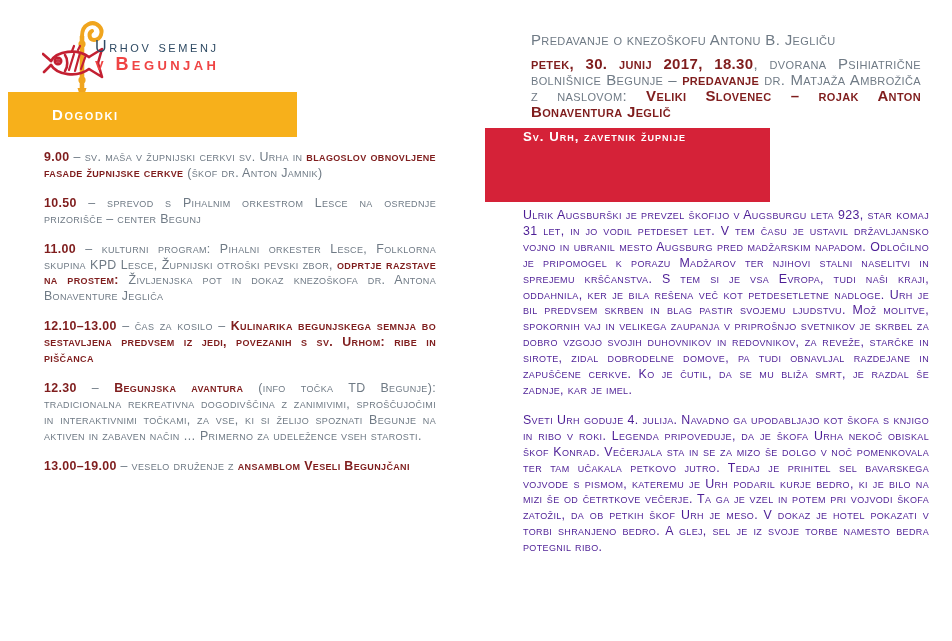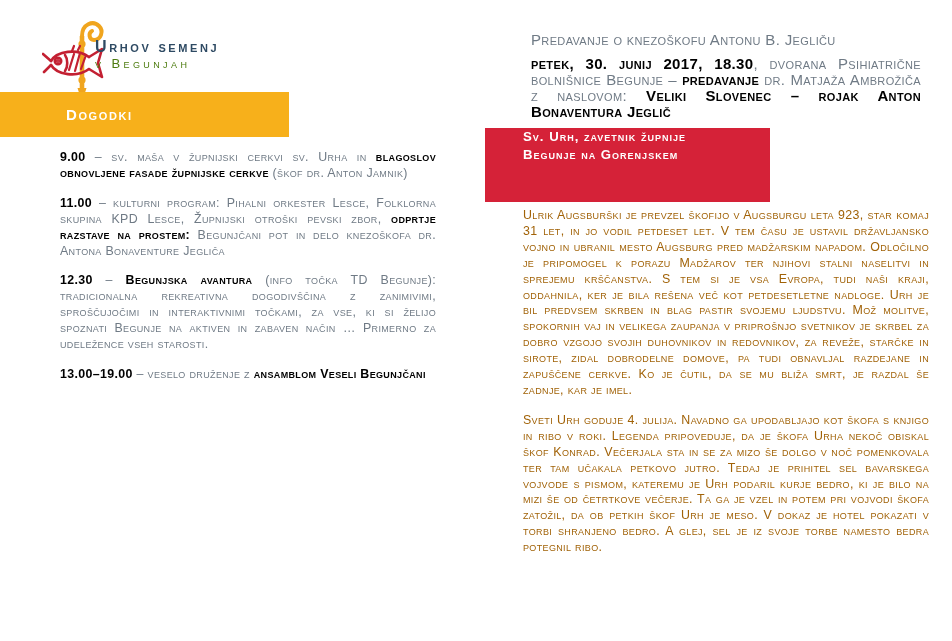--- a/index.html
+++ b/index.html
@@ -7,39 +7,39 @@
     width:952px;height:641px;position:relative;overflow:hidden;
     background:#ffffff;
     font-family:"Liberation Sans",sans-serif;
     -webkit-font-smoothing:antialiased;
   }
   .sc{font-variant:small-caps;font-variant-caps:small-caps;}
 
   
   .logo{position:absolute;left:42px;top:12px;width:66px;height:92px;}
   .brand{position:absolute;left:95px;top:38px;color:#2e4a63;}
-  .brand-title{font-weight:bold;font-size:16px;letter-spacing:2.6px;line-height:18px;}
-  .brand-sub{font-size:13px;letter-spacing:3.4px;line-height:16px;color:#4d7c0f;}
+  .brand-title{font-weight:normal;font-size:16px;letter-spacing:2.6px;line-height:18px;}
+  .brand-sub{font-size:18px;letter-spacing:3.4px;line-height:16px;color:#ef4444;font-weight:bold;}
 
   
   .dogodki-bar{
-    position:absolute;left:0;top:92px;width:289px;height:45px;
+    position:absolute;left:8px;top:92px;width:289px;height:45px;
     background:#f7b01b;color:#ffffff;
-    display:flex;align-items:center;box-sizing:border-box;padding-left:66px;
+    display:flex;align-items:center;box-sizing:border-box;padding-left:44px;
     font-weight:bold;font-size:15px;letter-spacing:1.6px;
   }
 
   
   .events{position:absolute;left:44px;top:150px;width:392px;}
   .event{
-    margin:0 0 14px 16px;text-align:justify;
+    margin:0 0 14px 0;text-align:justify;
     font-size:12.4px;line-height:15.9px;letter-spacing:0.35px;
     color:#6f7a85;
   }
-  .bseg{font-weight:bold;color:#000000;}
+  .bseg{font-weight:bold;color:#7f1d1d;}
 
   
   .intro{position:absolute;left:523px;top:24px;width:406px;}
   .intro p{
     margin:8px;text-align:justify;
     font-size:15px;line-height:15.9px;letter-spacing:0.35px;
     color:#6f7a85;
   }
   .intro p.first{text-align:left;}
 
@@ -47,21 +47,21 @@
     position:absolute;left:485px;top:128px;width:285px;height:74px;
     background:#d52238;color:#ffffff;box-sizing:border-box;
     padding:0 0 0 38px;
     font-weight:bold;font-size:13.2px;line-height:17.5px;letter-spacing:1px;
   }
 
   .article{position:absolute;left:523px;top:208px;width:406px;}
   .article p{
     margin:0 0 14px 0;text-align:justify;
     font-size:12.4px;line-height:15.9px;letter-spacing:0.35px;
-    color:#a16207;
+    color:#4c1d95;
   }
 </style>
 </head>
 <body>
 
 <svg class="logo" viewBox="0 0 66 92" xmlns="http://www.w3.org/2000/svg">
 
   <g fill="none" stroke="#f0a51e">
     <line x1="40" y1="24" x2="40" y2="78" stroke-width="4.6"></line>
     <path d="M40 24 C40 12 51 8 57 14 C62 19 59 28 52 28 C47 28 46 21 50 19" stroke-width="4" stroke-linecap="round"></path>
@@ -94,31 +94,32 @@
   <div class="brand-title sc">Urhov semenj</div>
   <div class="brand-sub sc">v Begunjah</div>
 </div>
 
 <div class="dogodki-bar">
   <span class="sc">Dogodki</span>
 </div>
 
 <div class="events sc" id="events">
     <p class="event"><span class="bseg">9.00</span><span> – sv. maša v župnijski cerkvi sv. Urha in </span><span class="bseg">blagoslov obnovljene fasade župnijske cerkve</span><span> (škof dr. Anton Jamnik)</span></p>
-    <p class="event"><span class="bseg">11.00</span><span> – kulturni program: Pihalni orkester Lesce, Folklorna skupina KPD Lesce, Župnijski otroški pevski zbor, </span><span class="bseg">odprtje razstave na prostem:</span><span> Begunjčani pot in delo knezoškofa dr. Antona Bonaventure Jegliča</span></p>
+    <p class="event"><span class="bseg">10.50</span><span> – sprevod s Pihalnim orkestrom Lesce na osrednje prizorišče – center Begunj</span></p>
+    <p class="event"><span class="bseg">11.00</span><span> – kulturni program: Pihalni orkester Lesce, Folklorna skupina KPD Lesce, Župnijski otroški pevski zbor, </span><span class="bseg">odprtje razstave na prostem:</span><span> Življenjska pot in dokaz knezoškofa dr. Antona Bonaventure Jegliča</span></p>
+    <p class="event"><span class="bseg">12.10–13.00</span><span> – čas za kosilo – </span><span class="bseg">Kulinarika begunjskega semnja bo sestavljena predvsem iz jedi, povezanih s sv. Urhom: ribe in piščanca</span></p>
     <p class="event"><span class="bseg">12.30</span><span> – </span><span class="bseg">Begunjska avantura</span><span> (info točka TD Begunje): tradicionalna rekreativna dogodivščina z zanimivimi, sproščujočimi in interaktivnimi točkami, za vse, ki si želijo spoznati Begunje na aktiven in zabaven način … Primerno za udeležence vseh starosti.</span></p>
     <p class="event"><span class="bseg">13.00–19.00</span><span> – veselo druženje z </span><span class="bseg">ansamblom Veseli Begunjčani</span></p>
   </div>
 
 <div class="intro sc">
   <p class="first">Predavanje o knezoškofu Antonu B. Jegliču</p>
   <p><span class="bseg">petek, 30. junij 2017, 18.30</span><span>, dvorana Psihiatrične bolnišnice Begunje – </span><span class="bseg">predavanje</span><span> dr. Matjaža Ambrožiča z naslovom: </span><span class="bseg">Veliki Slovenec – rojak Anton Bonaventura Jeglič</span></p>
 </div>
 
 <div class="red-banner sc">
   <div>Sv. Urh, zavetnik župnije</div>
-  <div>Begunje na Gorenjskem</div>
 </div>
 
 <div class="article sc" id="article">
     <p>Ulrik Augsburški je prevzel škofijo v Augsburgu leta 923, star komaj 31 let, in jo vodil petdeset let. V tem času je ustavil državljansko vojno in ubranil mesto Augsburg pred madžarskim napadom. Odločilno je pripomogel k porazu Madžarov ter njihovi stalni naselitvi in sprejemu krščanstva. S tem si je vsa Evropa, tudi naši kraji, oddahnila, ker je bila rešena več kot petdesetletne nadloge. Urh je bil predvsem skrben in blag pastir svojemu ljudstvu. Mož molitve, spokornih vaj in velikega zaupanja v priprošnjo svetnikov je skrbel za dobro vzgojo svojih duhovnikov in redovnikov, za reveže, starčke in sirote, zidal dobrodelne domove, pa tudi obnavljal razdejane in zapuščene cerkve. Ko je čutil, da se mu bliža smrt, je razdal še zadnje, kar je imel.</p>
     <p>Sveti Urh goduje 4. julija. Navadno ga upodabljajo kot škofa s knjigo in ribo v roki. Legenda pripoveduje, da je škofa Urha nekoč obiskal škof Konrad. Večerjala sta in se za mizo še dolgo v noč pomenkovala ter tam učakala petkovo jutro. Tedaj je prihitel sel bavarskega vojvode s pismom, kateremu je Urh podaril kurje bedro, ki je bilo na mizi še od četrtkove večerje. Ta ga je vzel in potem pri vojvodi škofa zatožil, da ob petkih škof Urh je meso. V dokaz je hotel pokazati v torbi shranjeno bedro. A glej, sel je iz svoje torbe namesto bedra potegnil ribo.</p>
   </div>
 
 </body></html>

